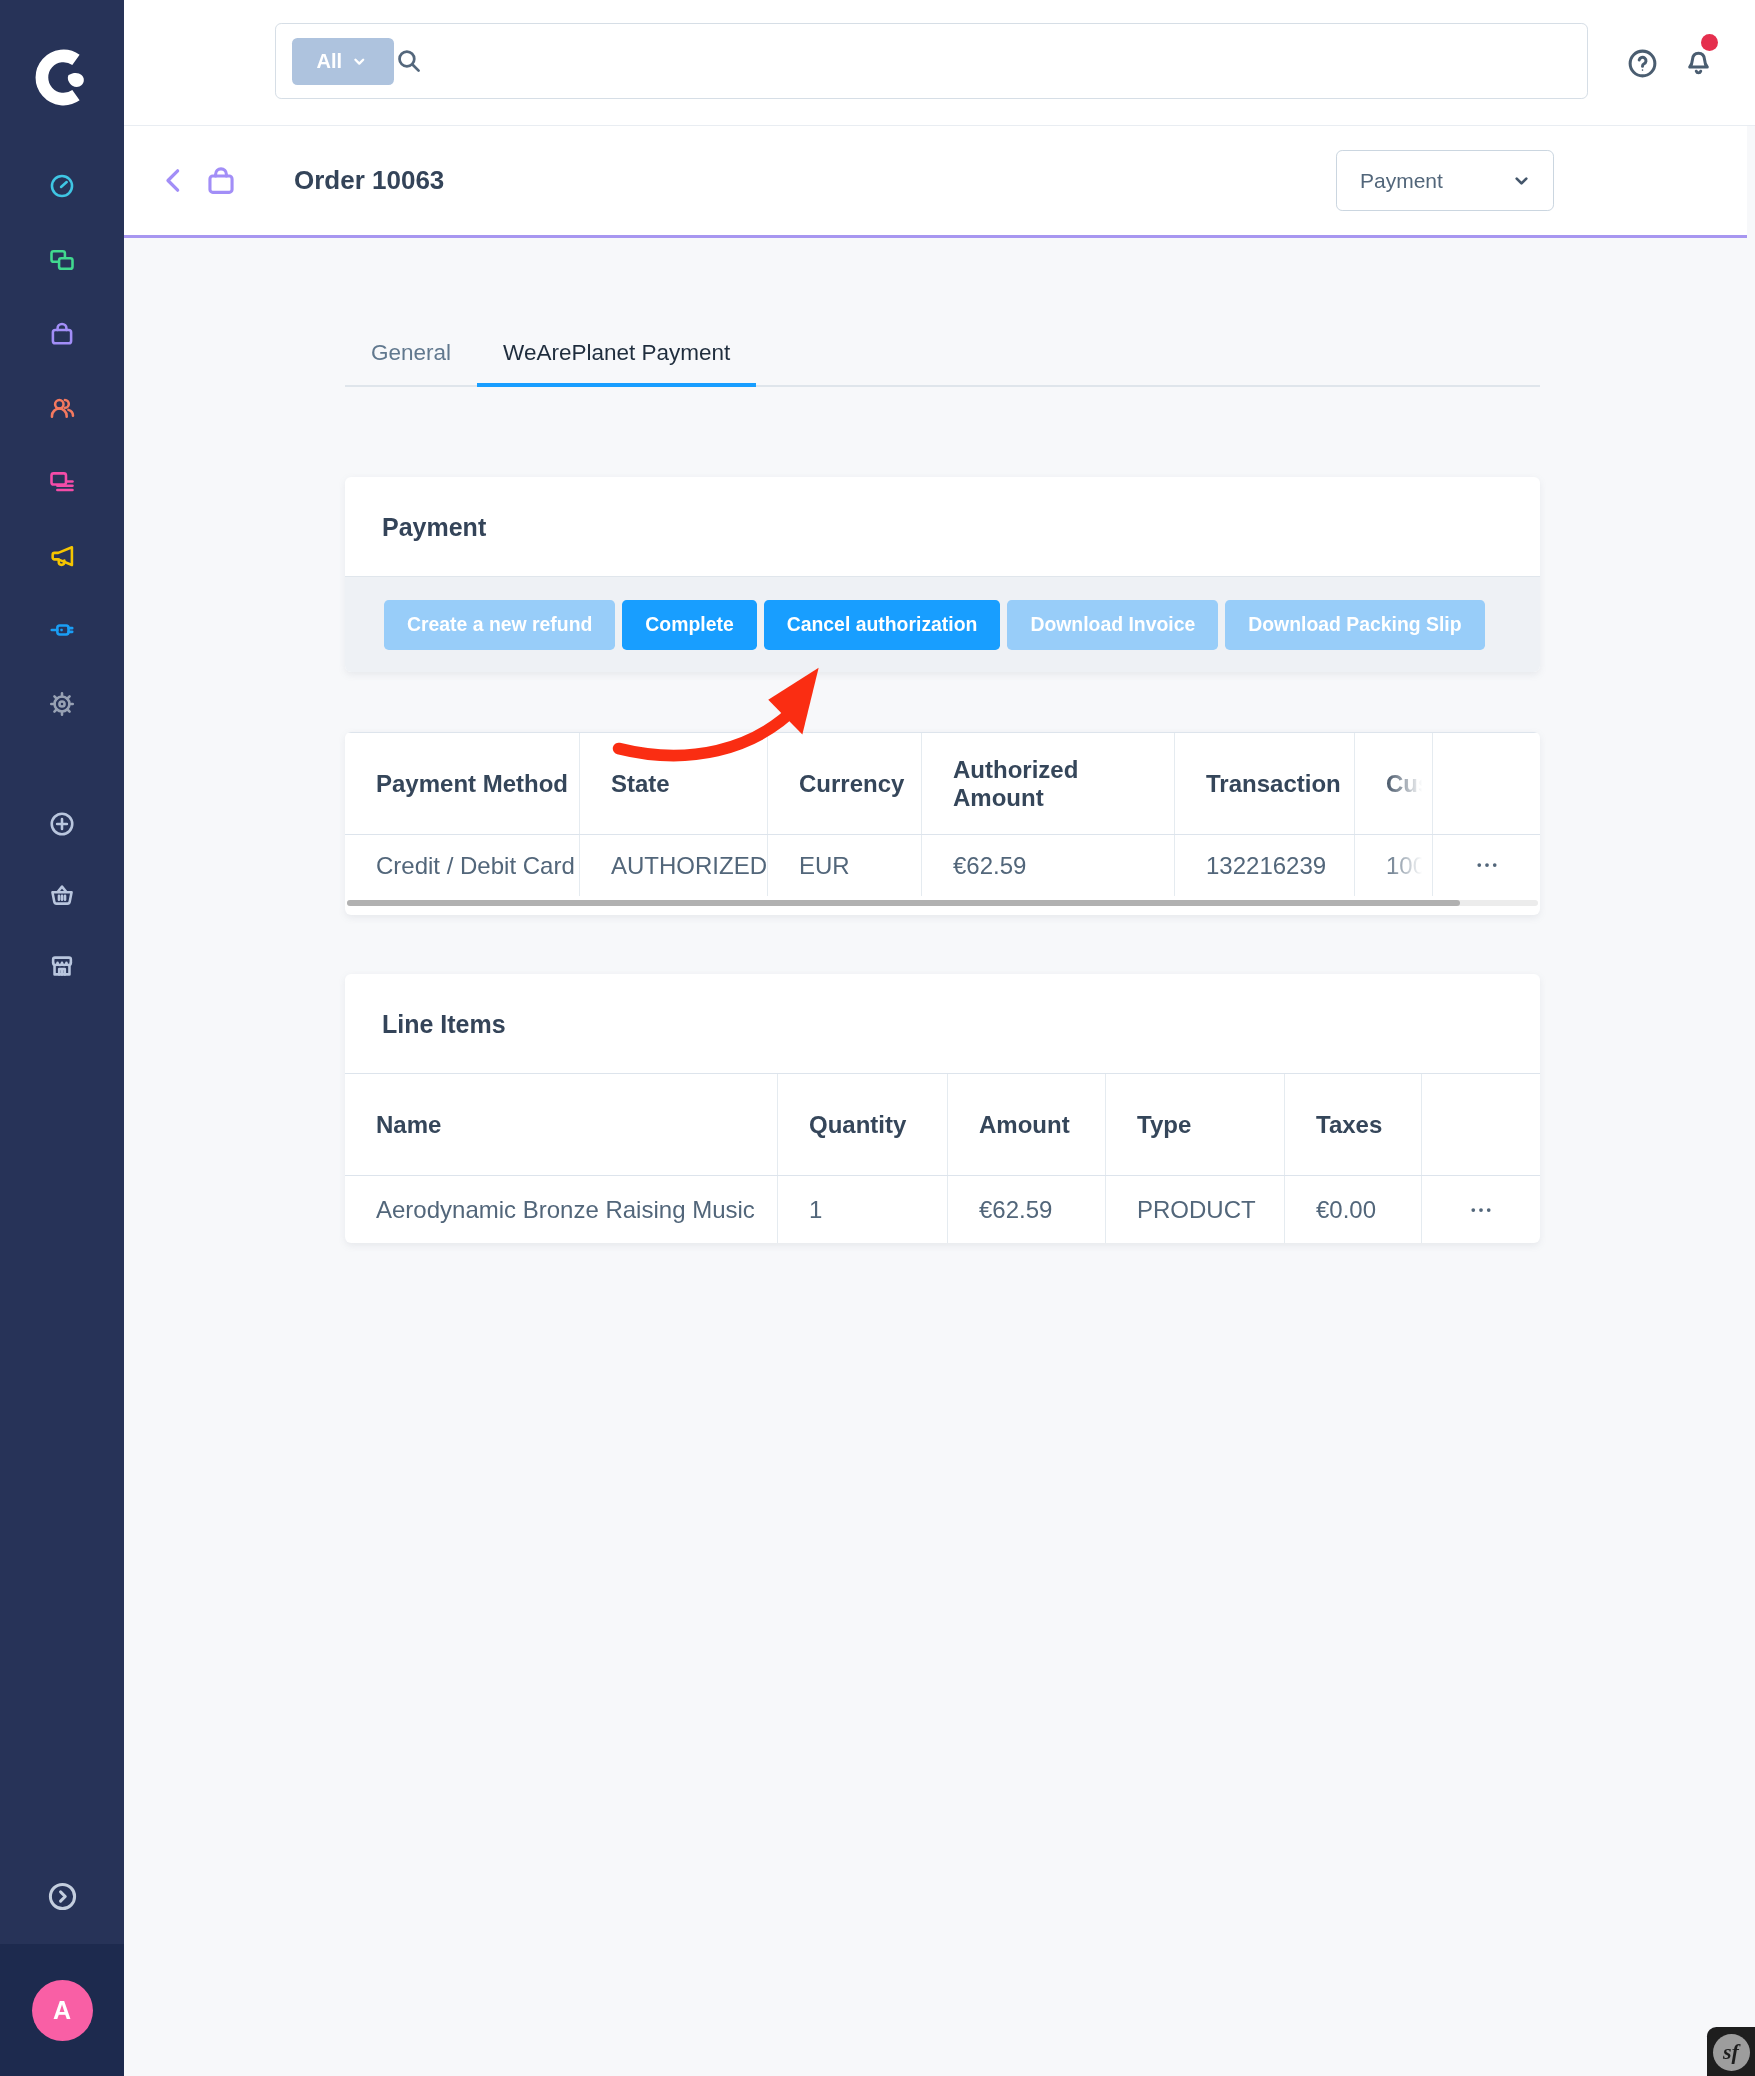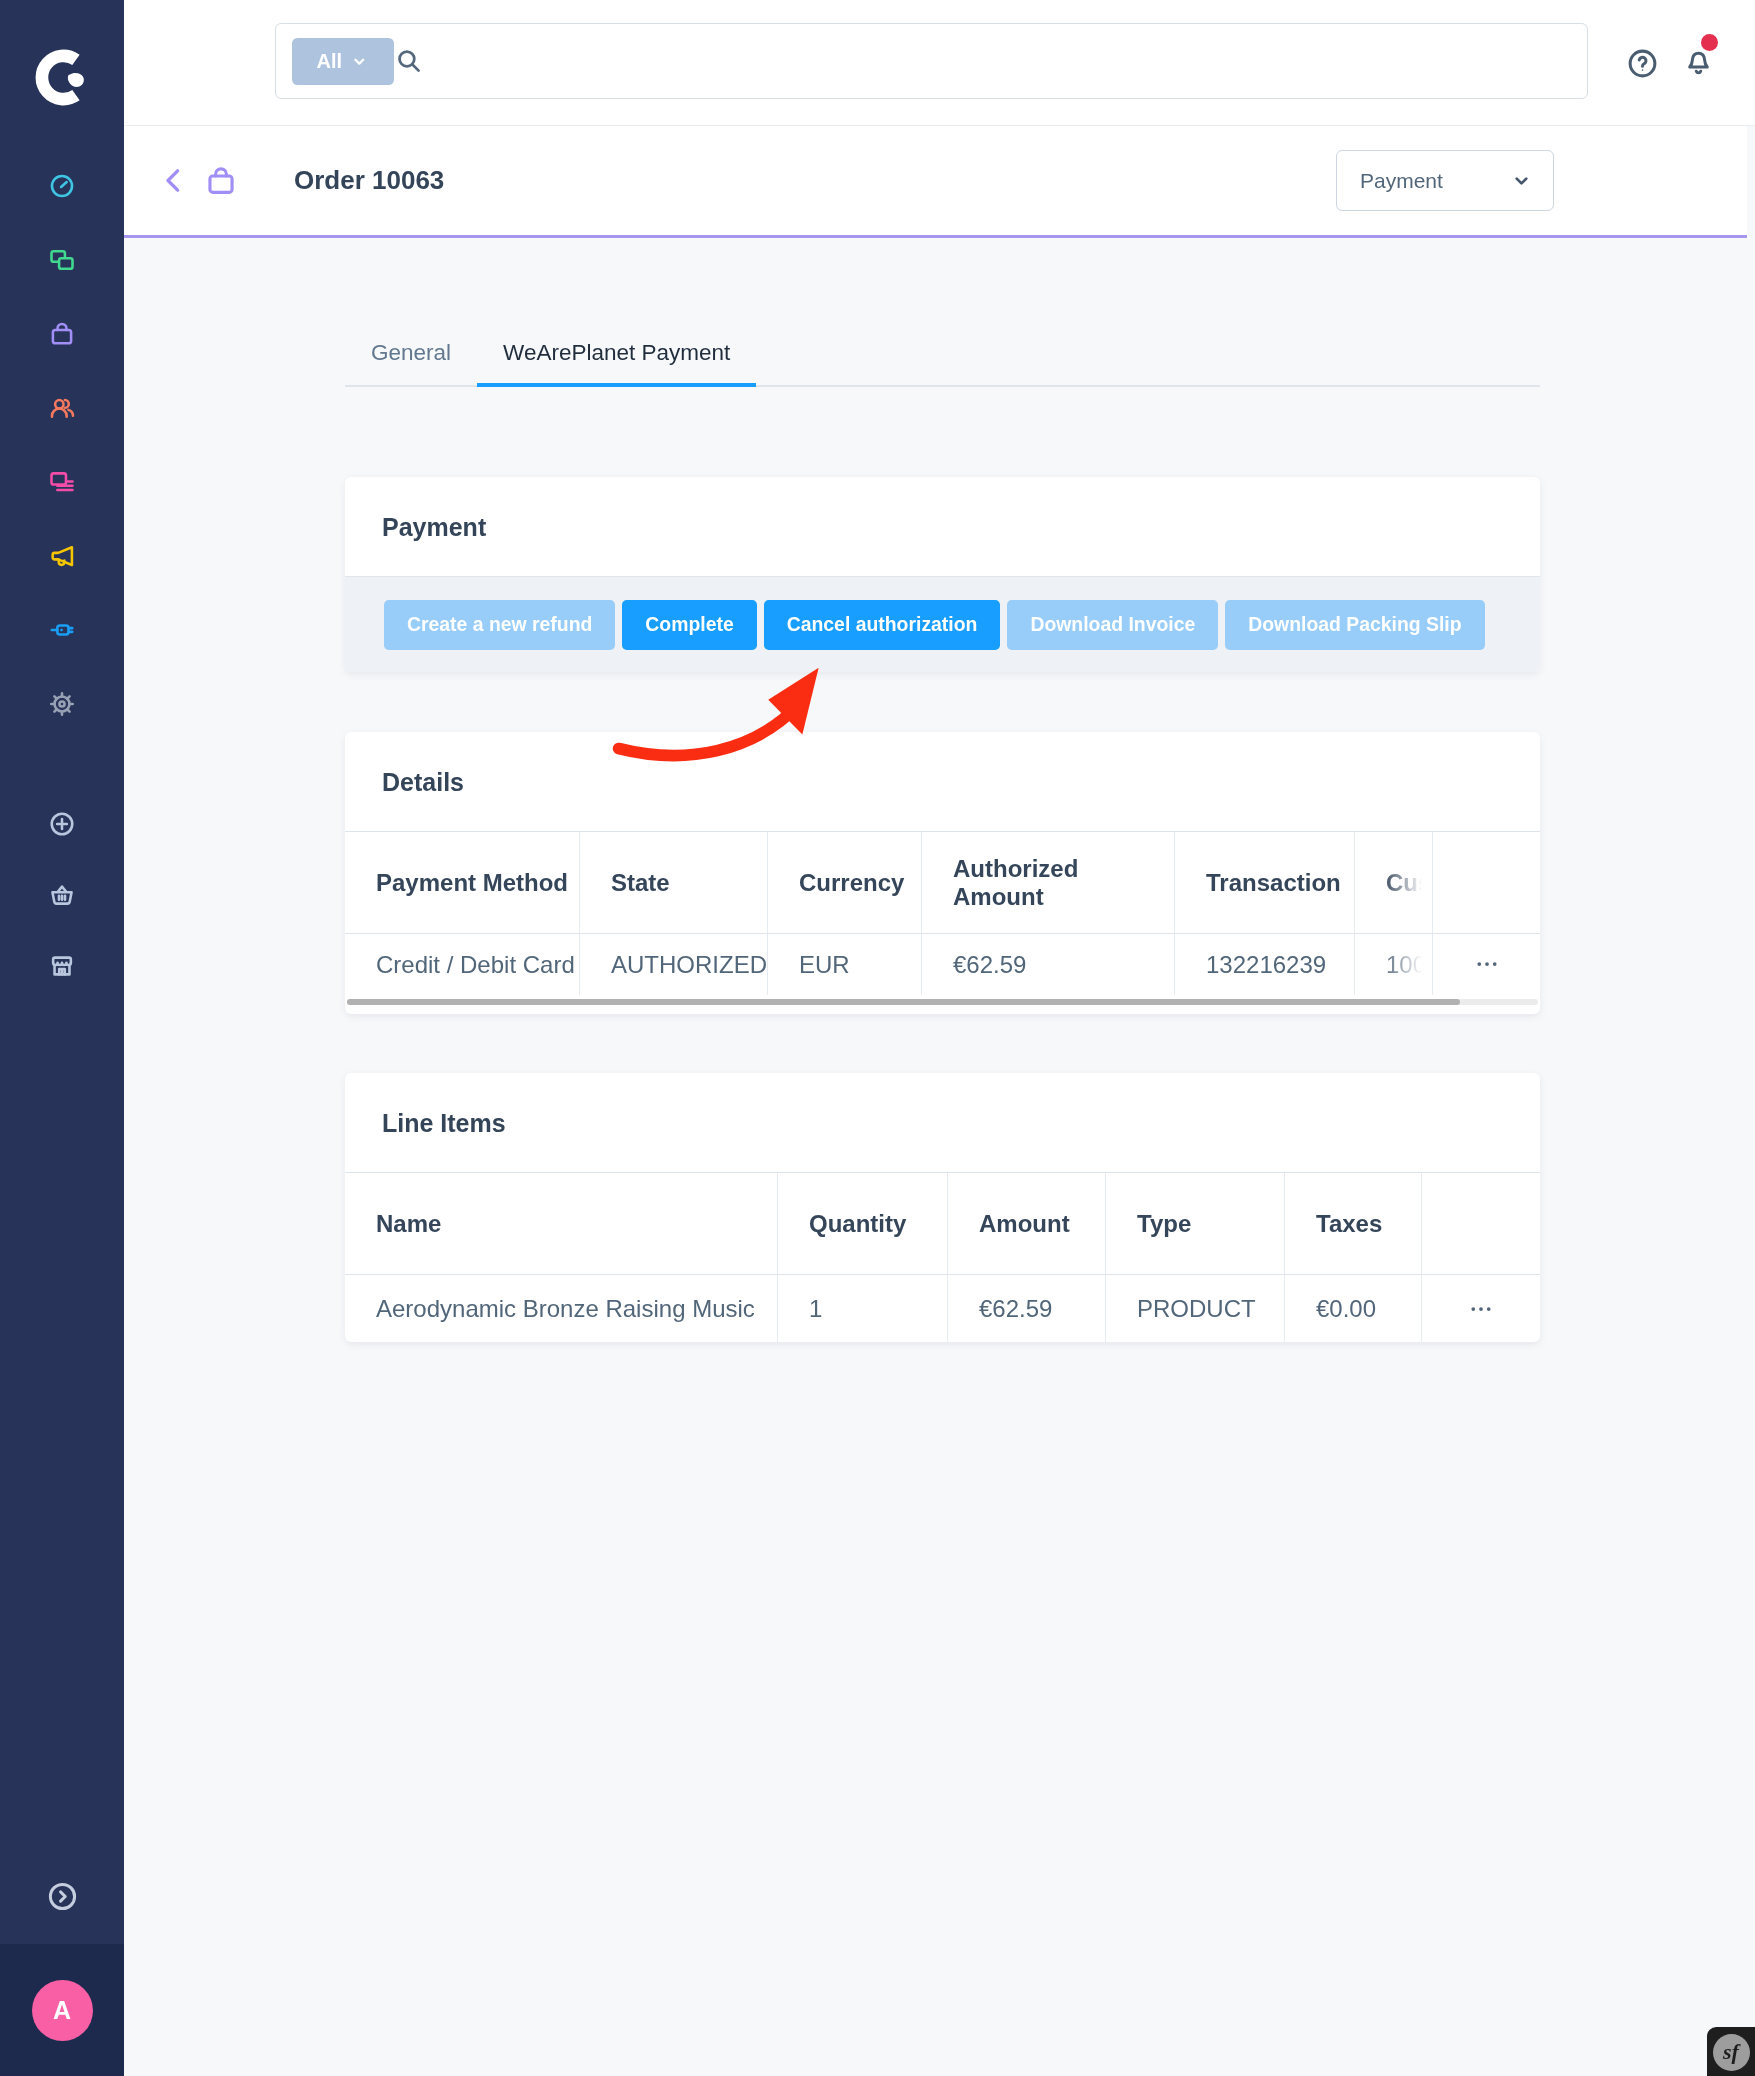--- a/index.html
+++ b/index.html
@@ -251,21 +251,20 @@
       <div class="payment-footer">
         <button class="btn light">Create a new refund</button>
         <button class="btn primary">Complete</button>
         <button class="btn primary">Cancel authorization</button>
         <button class="btn light">Download Invoice</button>
         <button class="btn light">Download Packing Slip</button>
       </div>
     </section>
 
     <section class="card details-card">
-      <div class="card-title">Details</div>
       <div class="tbl-head">
         <div class="cell dc0">Payment Method</div>
         <div class="cell dc1">State</div>
         <div class="cell dc2">Currency</div>
         <div class="cell dc3">Authorized Amount</div>
         <div class="cell dc4">Transaction</div>
         <div class="cell dc5 fade-cell">Cus</div>
         <div class="cell dc6 last"></div>
       </div>
       <div class="tbl-row">

